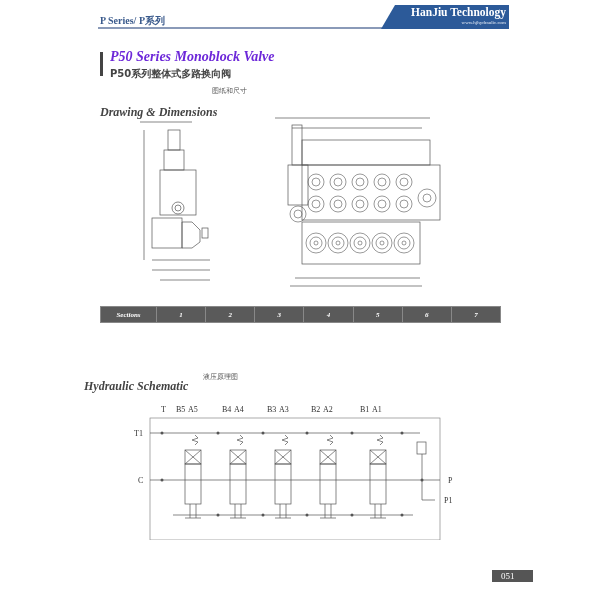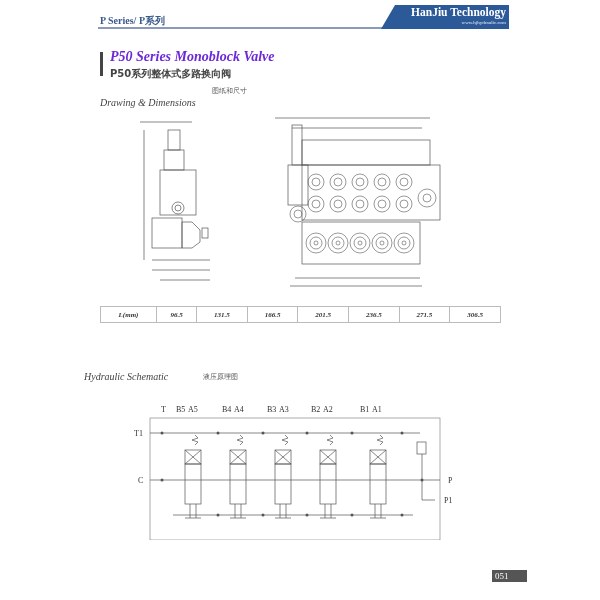--- a/index.html
+++ b/index.html
@@ -5,29 +5,29 @@
   html,body{margin:0;padding:0;background:#fff;}
   body{width:600px;height:600px;position:relative;overflow:hidden;font-family:"Liberation Serif",serif;color:#333;}
   .header-series{position:absolute;left:100px;top:14px;font-size:10px;font-weight:bold;color:#3a5a8c;font-family:"Liberation Serif",serif;}
   .header-rule{position:absolute;left:98px;top:27px;width:410px;height:2px;background:#8a9ab8;}
   .brand-box{position:absolute;left:381px;top:5px;width:128px;height:24px;background:#2c5a99;clip-path:polygon(14px 0,100% 0,100% 100%,0 100%);}
   .brand-name{position:absolute;left:398px;top:6px;width:108px;text-align:right;font-size:11.5px;font-weight:bold;color:#fff;font-family:"Liberation Serif",serif;}
   .brand-url{position:absolute;left:398px;top:20px;width:108px;text-align:right;font-size:5px;color:#e8eef8;font-family:"Liberation Serif",serif;}
   .title-bar{position:absolute;left:100px;top:52px;width:3px;height:24px;background:#444;}
   .title-en{position:absolute;left:110px;top:49px;font-size:14px;font-style:italic;font-weight:bold;color:#6d28d9;}
   .title-cn{position:absolute;left:110px;top:67px;font-size:10px;font-weight:bold;color:#444;font-family:"DejaVu Sans",sans-serif;}
-  .sec-title{position:absolute;font-size:10px;font-style:italic;font-weight:normal;color:#444;}
+  .sec-title{position:absolute;font-size:12px;font-style:italic;font-weight:bold;color:#444;margin-top:8px;}
   .sec-cn{position:absolute;font-size:7px;color:#555;font-family:"DejaVu Sans",sans-serif;}
   .drawing{position:absolute;left:130px;top:110px;width:320px;height:180px;}
   table.spec{position:absolute;left:100px;top:306px;width:401px;border-collapse:collapse;font-size:7px;font-style:italic;font-weight:bold;}
   table.spec td{border:1px solid #bbb;text-align:center;height:15px;padding:0;}
   table.spec tr.head td{background:#5a5a5a;color:#fff;border-color:#888;}
   table.spec td.rowh{width:55px;}
   .schem{position:absolute;left:130px;top:400px;width:330px;height:140px;}
-  .page-num{position:absolute;left:492px;top:570px;width:32px;height:12px;background:#555;color:#fff;font-size:9px;font-family:"Liberation Serif",serif;line-height:12px;padding-left:3px;}
+  .page-num{position:absolute;left:492px;top:570px;width:32px;height:12px;background:#555;color:#fff;font-size:9px;font-family:"Liberation Serif",serif;line-height:12px;padding-left:9px;}
 </style>
 </head>
 <body>
 
 <div class="header-series">P Series/ P系列</div>
 <div class="header-rule"></div>
 <div class="brand-box"></div>
 <div class="brand-name">HanJiu Technology</div>
 <div class="brand-url">www.hjhydraulic.com</div>
 
@@ -107,29 +107,29 @@
         <circle cx="274" cy="133" r="6"></circle>
         <circle cx="274" cy="133" r="2"></circle>
     </g>
     <line x1="165" y1="168" x2="290" y2="168"></line>
     <line x1="160" y1="176" x2="292" y2="176"></line>
   </g>
 </svg>
 
 <table class="spec">
   <tbody>
-  <tr>
-    <td class="rowh">L(mm)</td>
-    <td>96.5</td>
-    <td>131.5</td>
-    <td>166.5</td>
-    <td>201.5</td>
-    <td>236.5</td>
-    <td>271.5</td>
-    <td>306.5</td>
+      <tr class="head">
+    <td class="rowh">Sections</td>
+    <td>1</td>
+    <td>2</td>
+    <td>3</td>
+    <td>4</td>
+    <td>5</td>
+    <td>6</td>
+    <td>7</td>
   </tr>
 </tbody>
   </table>
 
 <div class="sec-title" style="left:84px;top:371px;">Hydraulic Schematic</div>
 <div class="sec-cn" style="left:203px;top:372px;text-align:right;">液压原理图</div>
 
 <svg class="schem" viewBox="0 0 330 140" fill="none" stroke="#555" stroke-width="0.7" font-family="Liberation Serif, serif" font-size="8">
   <rect x="20" y="18" width="290" height="122" stroke="#888"></rect>
   <line x1="20" y1="33" x2="290" y2="33"></line>

